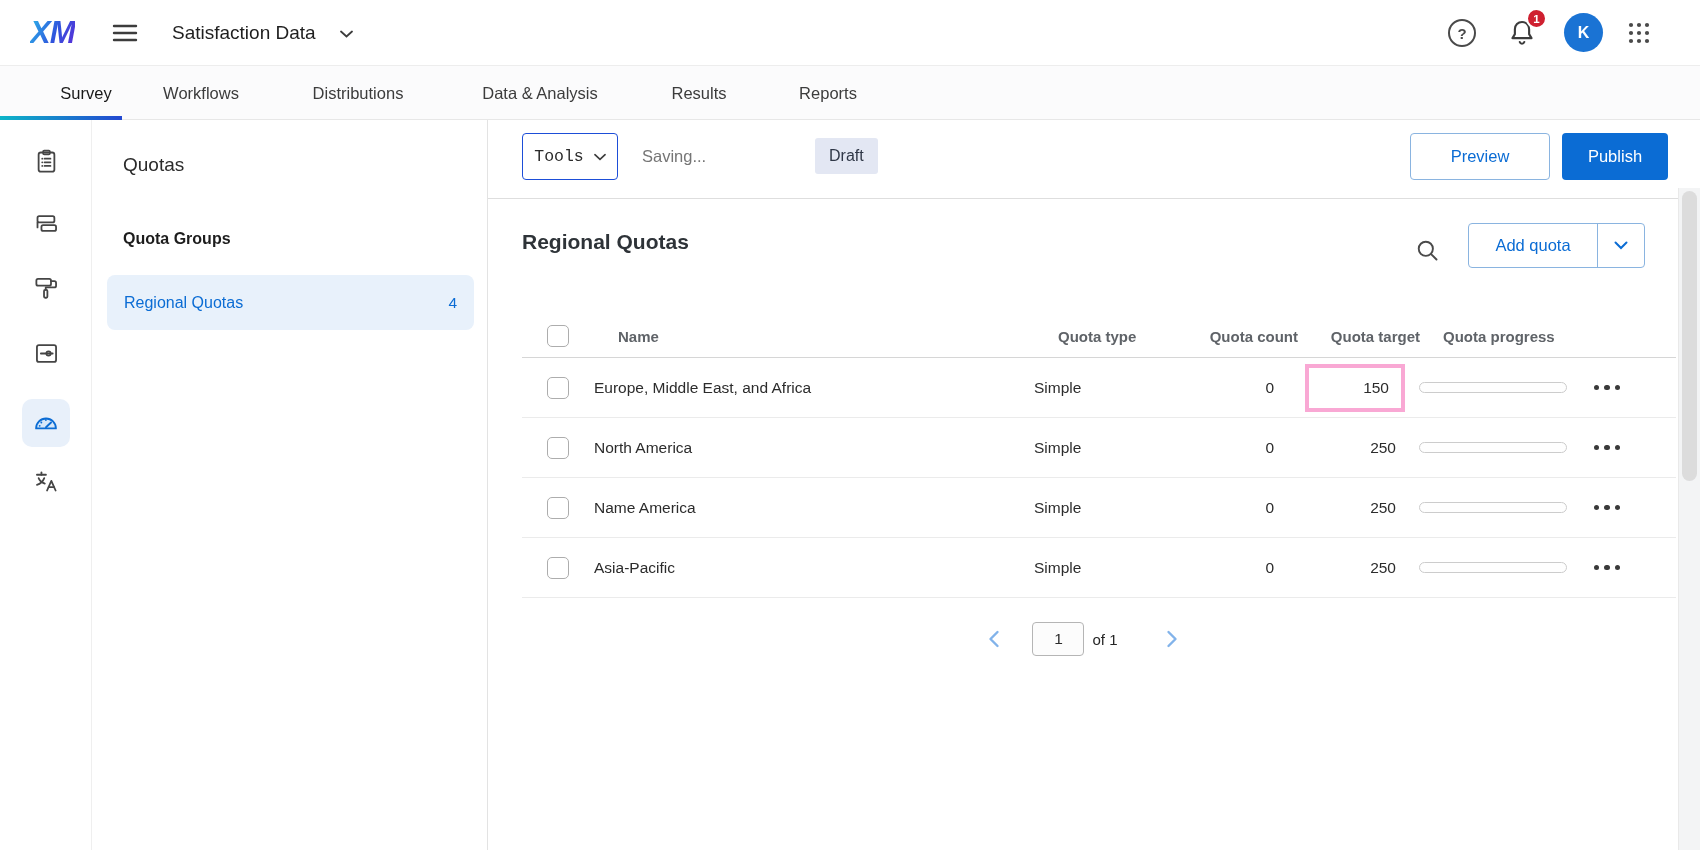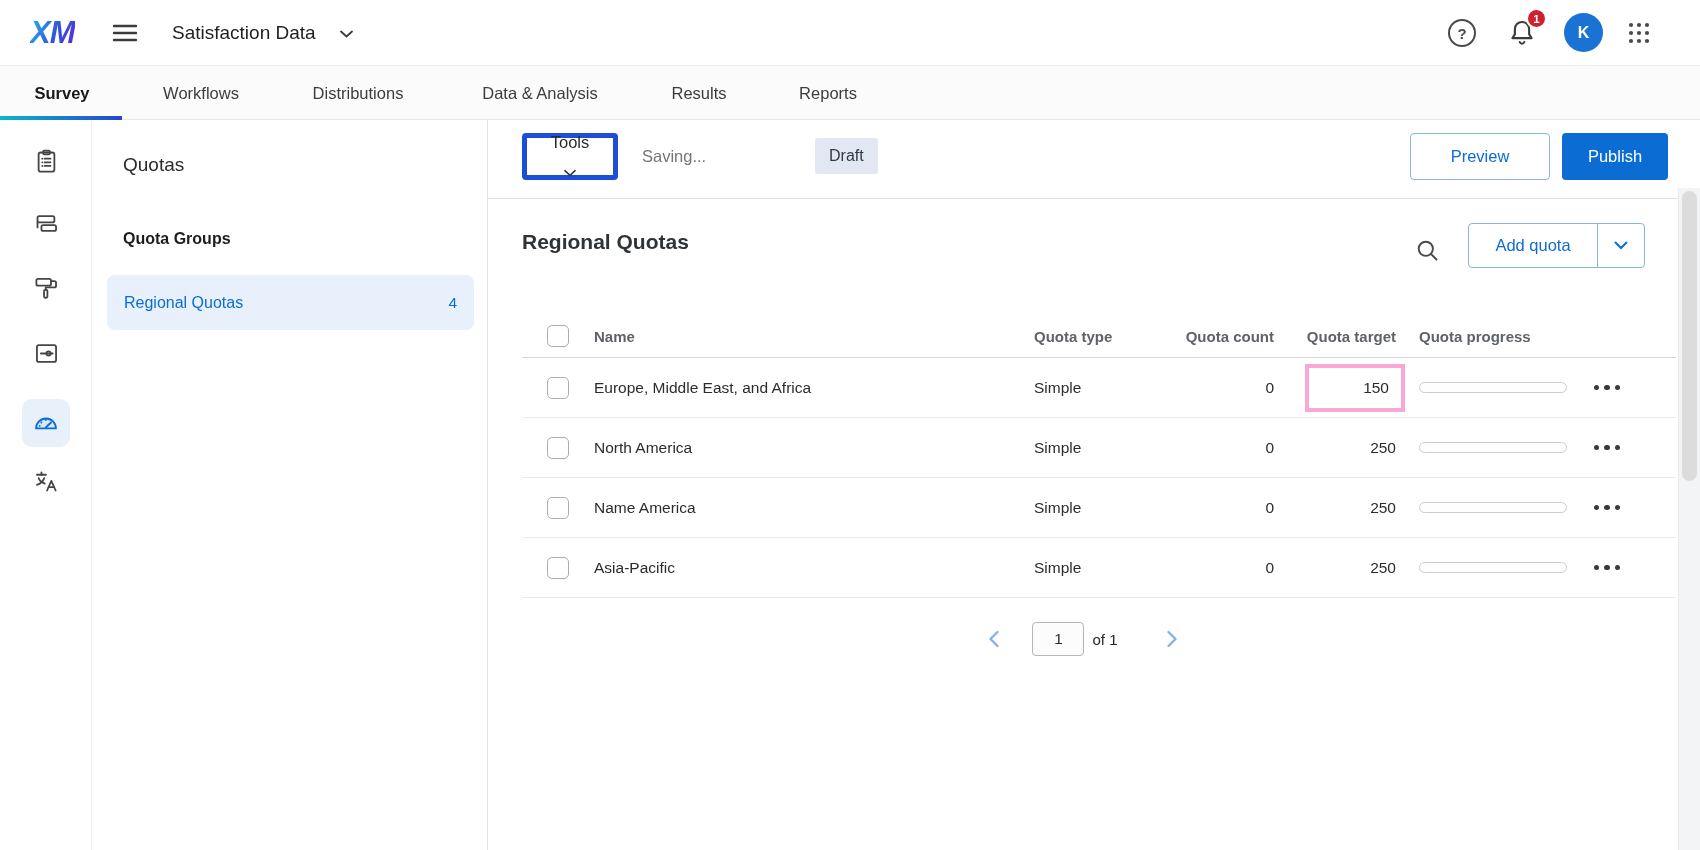--- a/index.html
+++ b/index.html
@@ -16,21 +16,21 @@
   .icon-btn { position:absolute; top:12px; width:42px; height:42px; display:flex; align-items:center; justify-content:center; background:none; border:none; cursor:pointer; }
   .help-btn { left:1441px; }
   .bell-btn { left:1501px; }
   .bell-badge { position:absolute; top:-4px; right:-4px; width:21px; height:21px; border-radius:50%; background:#cf2030; color:#fff; font-size:11.5px; font-weight:700; display:flex; align-items:center; justify-content:center; border:2px solid #fff; }
   .avatar { position:absolute; left:1564px; top:13px; width:39px; height:39px; border-radius:50%; background:#1a73d4; color:#fff; font-size:16px; font-weight:700; display:flex; align-items:center; justify-content:center; border:none; cursor:pointer; }
   .grid-btn { left:1618px; }
 
   
   .tabbar { position:absolute; left:0; top:66px; width:1700px; height:54px; background:#fbfbfc; border-bottom:1px solid #e7e7e7; }
   .tab { position:absolute; top:0; height:54px; transform:translateX(-50%); display:flex; align-items:center; font-size:16.5px; color:#3c3c3c; background:none; border:none; cursor:pointer; font-family:inherit; }
-  .tab.active { color:#191919; font-weight:700; }
+  .tab.active { color:#191919; font-weight:400;margin-left:24px; }
   .tab-underline { position:absolute; left:0; bottom:-1px; width:122px; height:4px; background:linear-gradient(90deg,#0db5c8,#2348d1); }
 
   
   .body { position:absolute; left:0; top:120px; width:1700px; height:730px; background:#fff; }
 
   
   .rail { position:absolute; left:0; top:0; width:92px; height:730px; background:#fff; border-right:1px solid #efefef; }
   .rail-btn { position:absolute; left:22px; width:48px; height:48px; display:flex; align-items:center; justify-content:center; background:none; border:none; border-radius:10px; cursor:pointer; }
   .rail-btn.active { background:#e8f0fa; }
   .rail-btn svg { stroke:#454545; }
@@ -40,39 +40,39 @@
   .panel { position:absolute; left:92px; top:0; width:396px; height:730px; background:#fff; border-right:1px solid #e3e3e3; }
   .panel-title { position:absolute; left:31px; top:34px; font-size:19px; font-weight:500; color:#2b2b2b; }
   .panel-subhead { position:absolute; left:31px; top:110px; font-size:16px; font-weight:700; color:#1d1d1d; }
   .panel-item { position:absolute; left:15px; top:155px; width:367px; height:55px; border-radius:8px; background:#e8f1fb; border:none; cursor:pointer; display:flex; align-items:center; justify-content:space-between; padding:0 17px; font-family:inherit; }
   .panel-item .lbl { font-size:16px; color:#0b6cd4; }
   .panel-item .cnt { font-size:15.5px; color:#0b6cd4; }
 
   
   .main { position:absolute; left:488px; top:0; width:1212px; height:730px; background:#fff; }
 
-  .tools-btn { position:absolute; left:34px; top:13px; width:96px; height:47px; border:5px solid #1d4ed8; border-radius:4px; background:#fff; display:flex; align-items:center; justify-content:center; gap:10px; font-size:16.5px; color:#2b2b2b; cursor:pointer; font-family:Liberation Sans, sans-serif;flex-direction:column; }
+  .tools-btn { position:absolute; left:34px; top:13px; width:96px; height:47px; border:1px solid #1d4ed8; border-radius:4px; background:#fff; display:flex; align-items:center; justify-content:center; gap:10px; font-size:16.5px; color:#2b2b2b; cursor:pointer; font-family:Liberation Mono, monospace; }
   .saving { position:absolute; left:154px; top:13px; height:47px; display:flex; align-items:center; font-size:16.5px; color:#757575; }
   .draft-badge { position:absolute; left:327px; top:18px; height:36px; padding:0 14px; background:#e3e7f3; border-radius:3px; display:flex; align-items:center; font-size:16px; color:#2f3747; }
   .preview-btn { position:absolute; left:922px; top:13px; width:140px; height:47px; border:1px solid #8ab4e0; border-radius:4px; background:#fff; color:#0b6cd4; font-size:16.5px; cursor:pointer; font-family:inherit; }
   .publish-btn { position:absolute; left:1074px; top:13px; width:106px; height:47px; border:none; border-radius:4px; background:#0b6cd4; color:#fff; font-size:16.5px; cursor:pointer; font-family:inherit; }
   .toolbar-divider { position:absolute; left:0; right:22px; top:78px; height:1px; background:#dedede; }
 
   .section-title { position:absolute; left:34px; top:110px; font-size:21px; font-weight:600; color:#2e3338; }
   .search-btn { position:absolute; left:922px; top:113px; width:34px; height:34px; background:none; border:none; cursor:pointer; display:flex; align-items:center; justify-content:center; }
   .add-quota { position:absolute; left:980px; top:103px; width:177px; height:45px; border:1px solid #8ab4e0; border-radius:4px; background:#fff; display:flex; overflow:hidden; }
   .add-quota .main-part { flex:1; display:flex; align-items:center; justify-content:center; font-size:16.5px; color:#0b6cd4; background:none; border:none; cursor:pointer; font-family:inherit; }
   .add-quota .chev-part { width:47px; display:flex; align-items:center; justify-content:center; background:none; border:none; border-left:1px solid #8ab4e0; cursor:pointer; }
 
   
   .table { position:absolute; left:34px; top:195px; width:1154px; }
   .thead { position:relative; height:43px; border-bottom:1px solid #d6d6d6; }
   .trow { position:relative; height:60px; border-bottom:1px solid #ebebeb; }
   .cell { position:absolute; top:0; height:100%; display:flex; align-items:center; font-size:15.5px; color:#2c2c2c; }
-  .hcell { font-size:15px; font-weight:700; color:#5f6368; }
+  .hcell { font-size:15px; font-weight:700; color:#5f6368;margin-left:24px; }
   .c-check { left:25px; }
   .c-name { left:72px; }
   .c-type { left:512px; }
   .c-count { left:652px; width:100px; justify-content:flex-end; }
   .c-target { left:749px; width:125px; justify-content:flex-end; }
   .c-progress { left:897px; width:148px; }
   .c-menu { left:1058px; width:54px; justify-content:center; }
   .checkbox { width:22px; height:22px; border:1.5px solid #adadad; border-radius:5px; background:#fff; cursor:pointer; padding:0; }
   .target-box { position:absolute; left:783px; top:6px; width:100px; height:48px; border:4px solid #f9a8d4; display:flex; align-items:center; justify-content:flex-end; padding-right:12px; font-size:15.5px; color:#2c2c2c; }
   .progress { width:148px; height:11px; border:1px solid #cccccc; border-radius:6px; background:#fefefe; overflow:hidden; }

